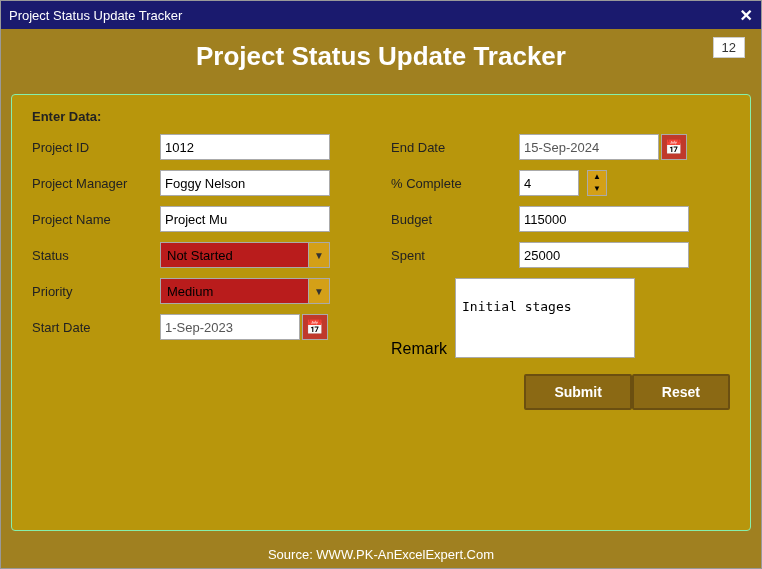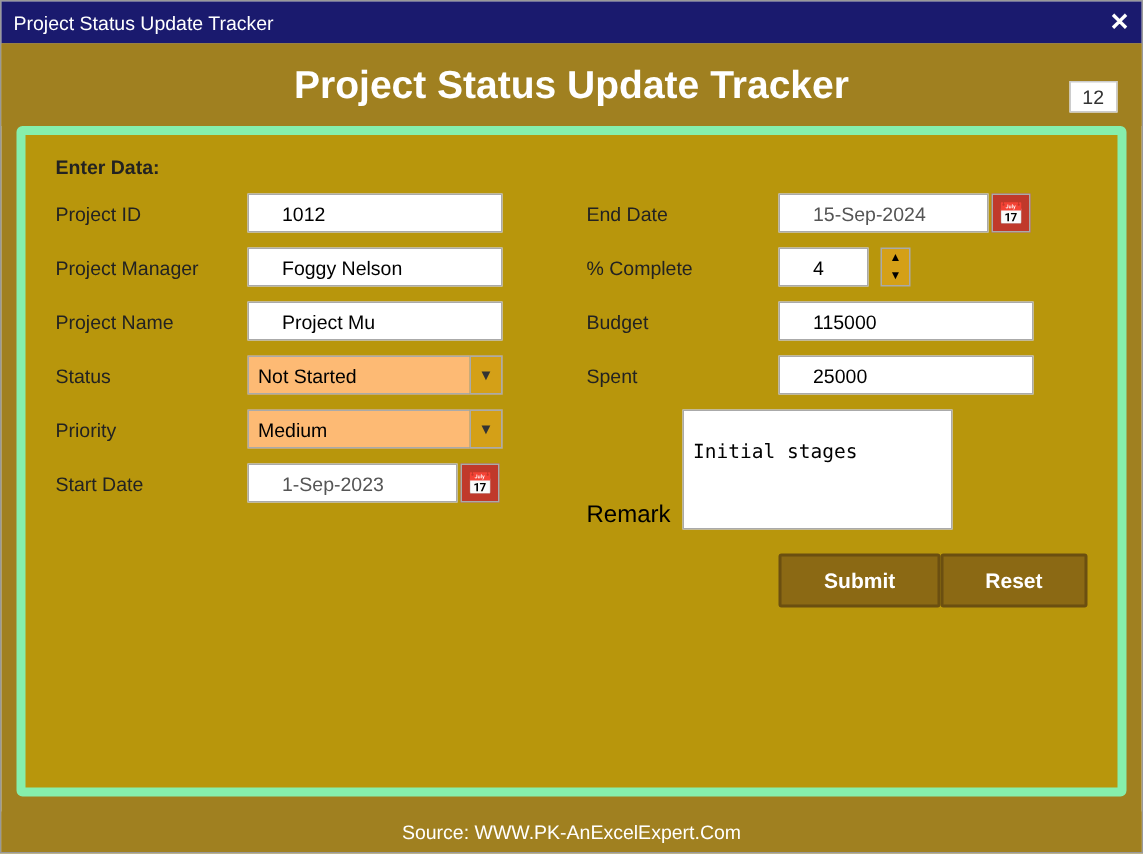--- a/index.html
+++ b/index.html
@@ -55,33 +55,33 @@
     .app-title {
       color: white;
       font-size: 26px;
       font-weight: bold;
       text-align: center;
       flex: 1;
     }
     .badge {
       position: absolute;
       right: 16px;
-      top: 25px;
+      top: 8px;
       background: white;
       border: 1px solid #ccc;
       padding: 2px 8px;
       font-size: 13px;
       color: #333;
       min-width: 32px;
       text-align: center;
     }
     .form-area {
       background: #b8960c;
-      margin: 0 10px 10px 10px;
-      border: 6px solid #86efac;
+      margin: 10px 10px 10px 10px;
+      border: 1px solid #86efac;
       border-radius: 4px;
       padding: 14px 20px 10px 20px;
       flex: 1;
     }
     .group-label {
       font-weight: bold;
       color: #222;
       font-size: 13px;
       margin-bottom: 10px;
     }
@@ -97,21 +97,21 @@
     }
     .form-row label {
       font-size: 13px;
       color: #222;
       font-weight: 500;
       width: 120px;
       flex-shrink: 0;
     }
     .form-row input[type="text"] {
       border: 1px solid #aaa;
-      padding: 3px 22px;
+      padding: 3px 4px;
       font-size: 13px;
       background: white;
       height: 26px;
     }
     .input-normal {
       width: 170px;
     }
     .input-date {
       width: 140px;
       color: #555;
@@ -123,21 +123,21 @@
       width: 170px;
     }
     .select-wrapper {
       position: relative;
       display: inline-block;
     }
     .form-row select {
       border: 1px solid #aaa;
       padding: 3px 24px 3px 6px;
       font-size: 13px;
-      background: #fdba74;
+      background: #b91c1c;
       height: 26px;
       width: 170px;
       appearance: none;
       cursor: pointer;
     }
     .select-arrow {
       position: absolute;
       right: 0;
       top: 0;
       bottom: 0;

